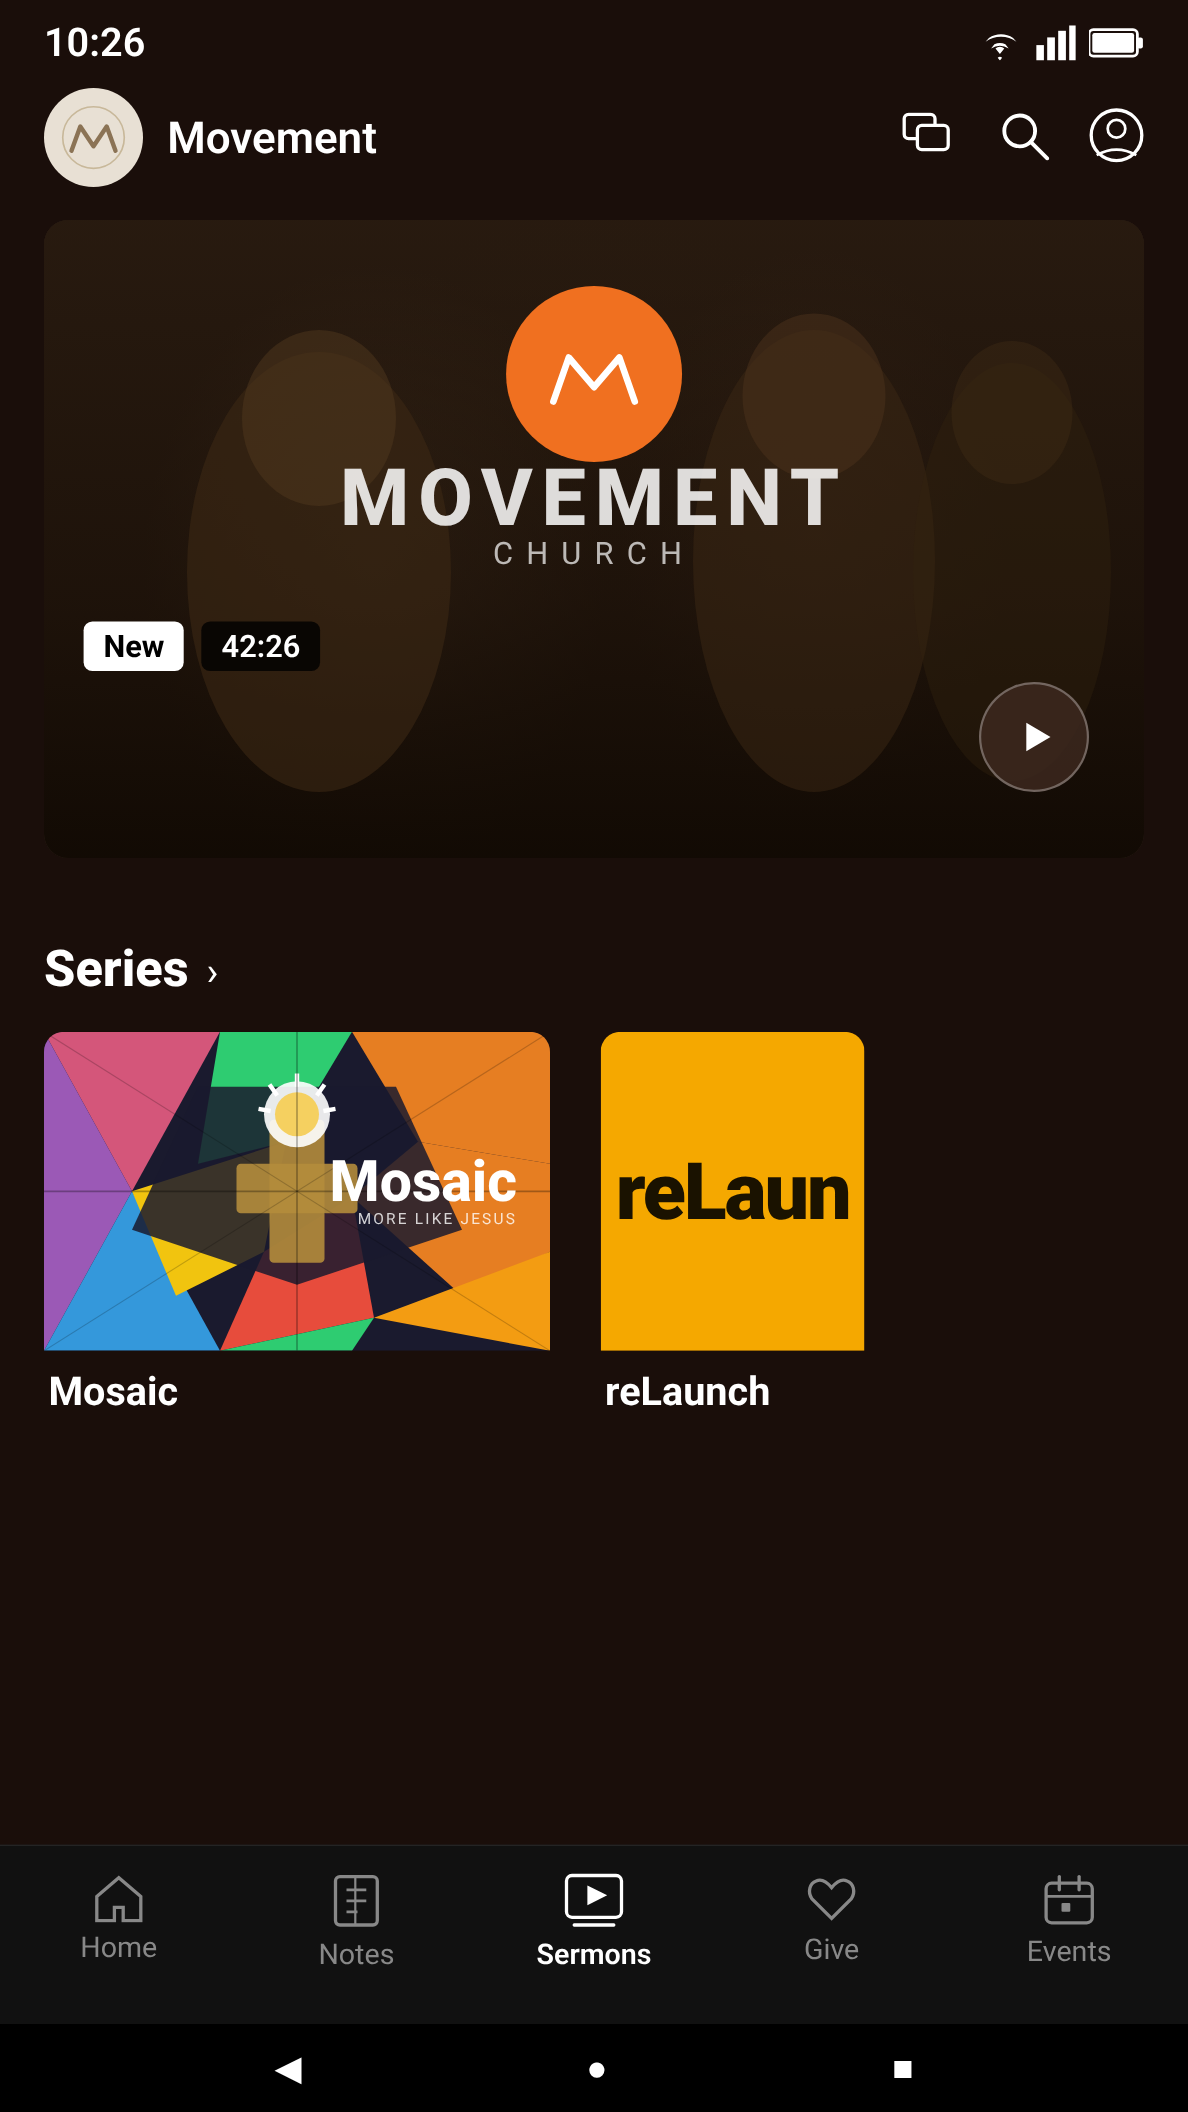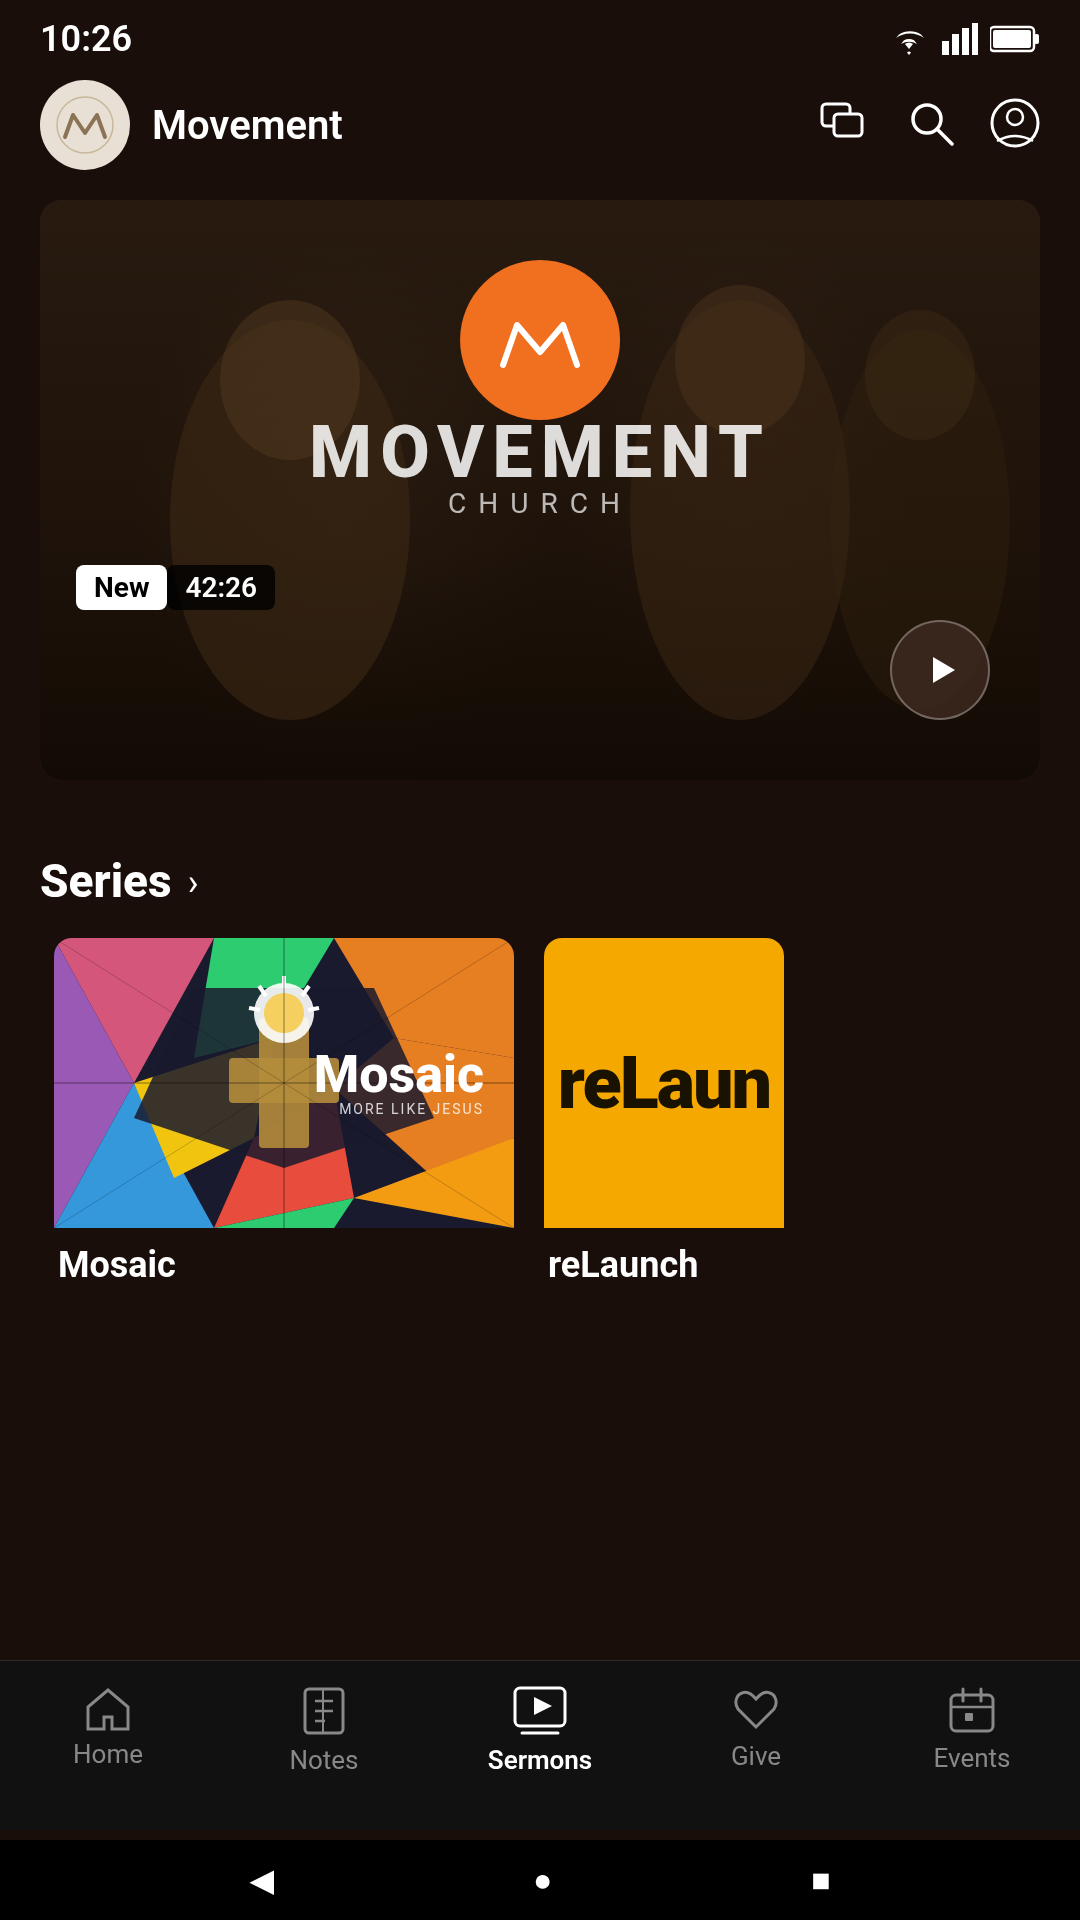--- a/index.html
+++ b/index.html
@@ -165,20 +165,21 @@
       text-transform: uppercase;
       margin-top: -8px;
     }
 
     .hero-badges {
       position: absolute;
       bottom: 170px;
       left: 36px;
       z-index: 4;
       display: flex;
+      gap: 16px;
     }
 
     .badge-new {
       background: #fff;
       color: #000;
       padding: 6px 18px;
       border-radius: 8px;
       font-size: 28px;
       font-weight: 700;
     }
@@ -248,23 +249,22 @@
     }
 
     .series-chevron {
       color: #fff;
       font-size: 36px;
       margin-top: 4px;
     }
 
     .series-grid {
       display: flex;
-      gap: 30px;
+      gap: 46px;
       overflow: hidden;
-      margin-left: 14px;
     }
 
     .series-card {
       border-radius: 18px;
       overflow: hidden;
       flex-shrink: 0;
       cursor: pointer;
     }
 
     .series-card-1 {
@@ -401,21 +401,21 @@
     }
 
     .android-nav-btn {
       color: #fff;
       font-size: 32px;
       cursor: pointer;
     }
 
     
     .bottom-nav {
-      bottom: 90px;
+      bottom: 73px;
     }
   </style>
 </head>
 <body>
 
 <div class="status-bar">
   <span class="status-time">10:26</span>
   <div class="status-icons">
 
     <svg width="42" height="32" viewBox="0 0 42 32">

